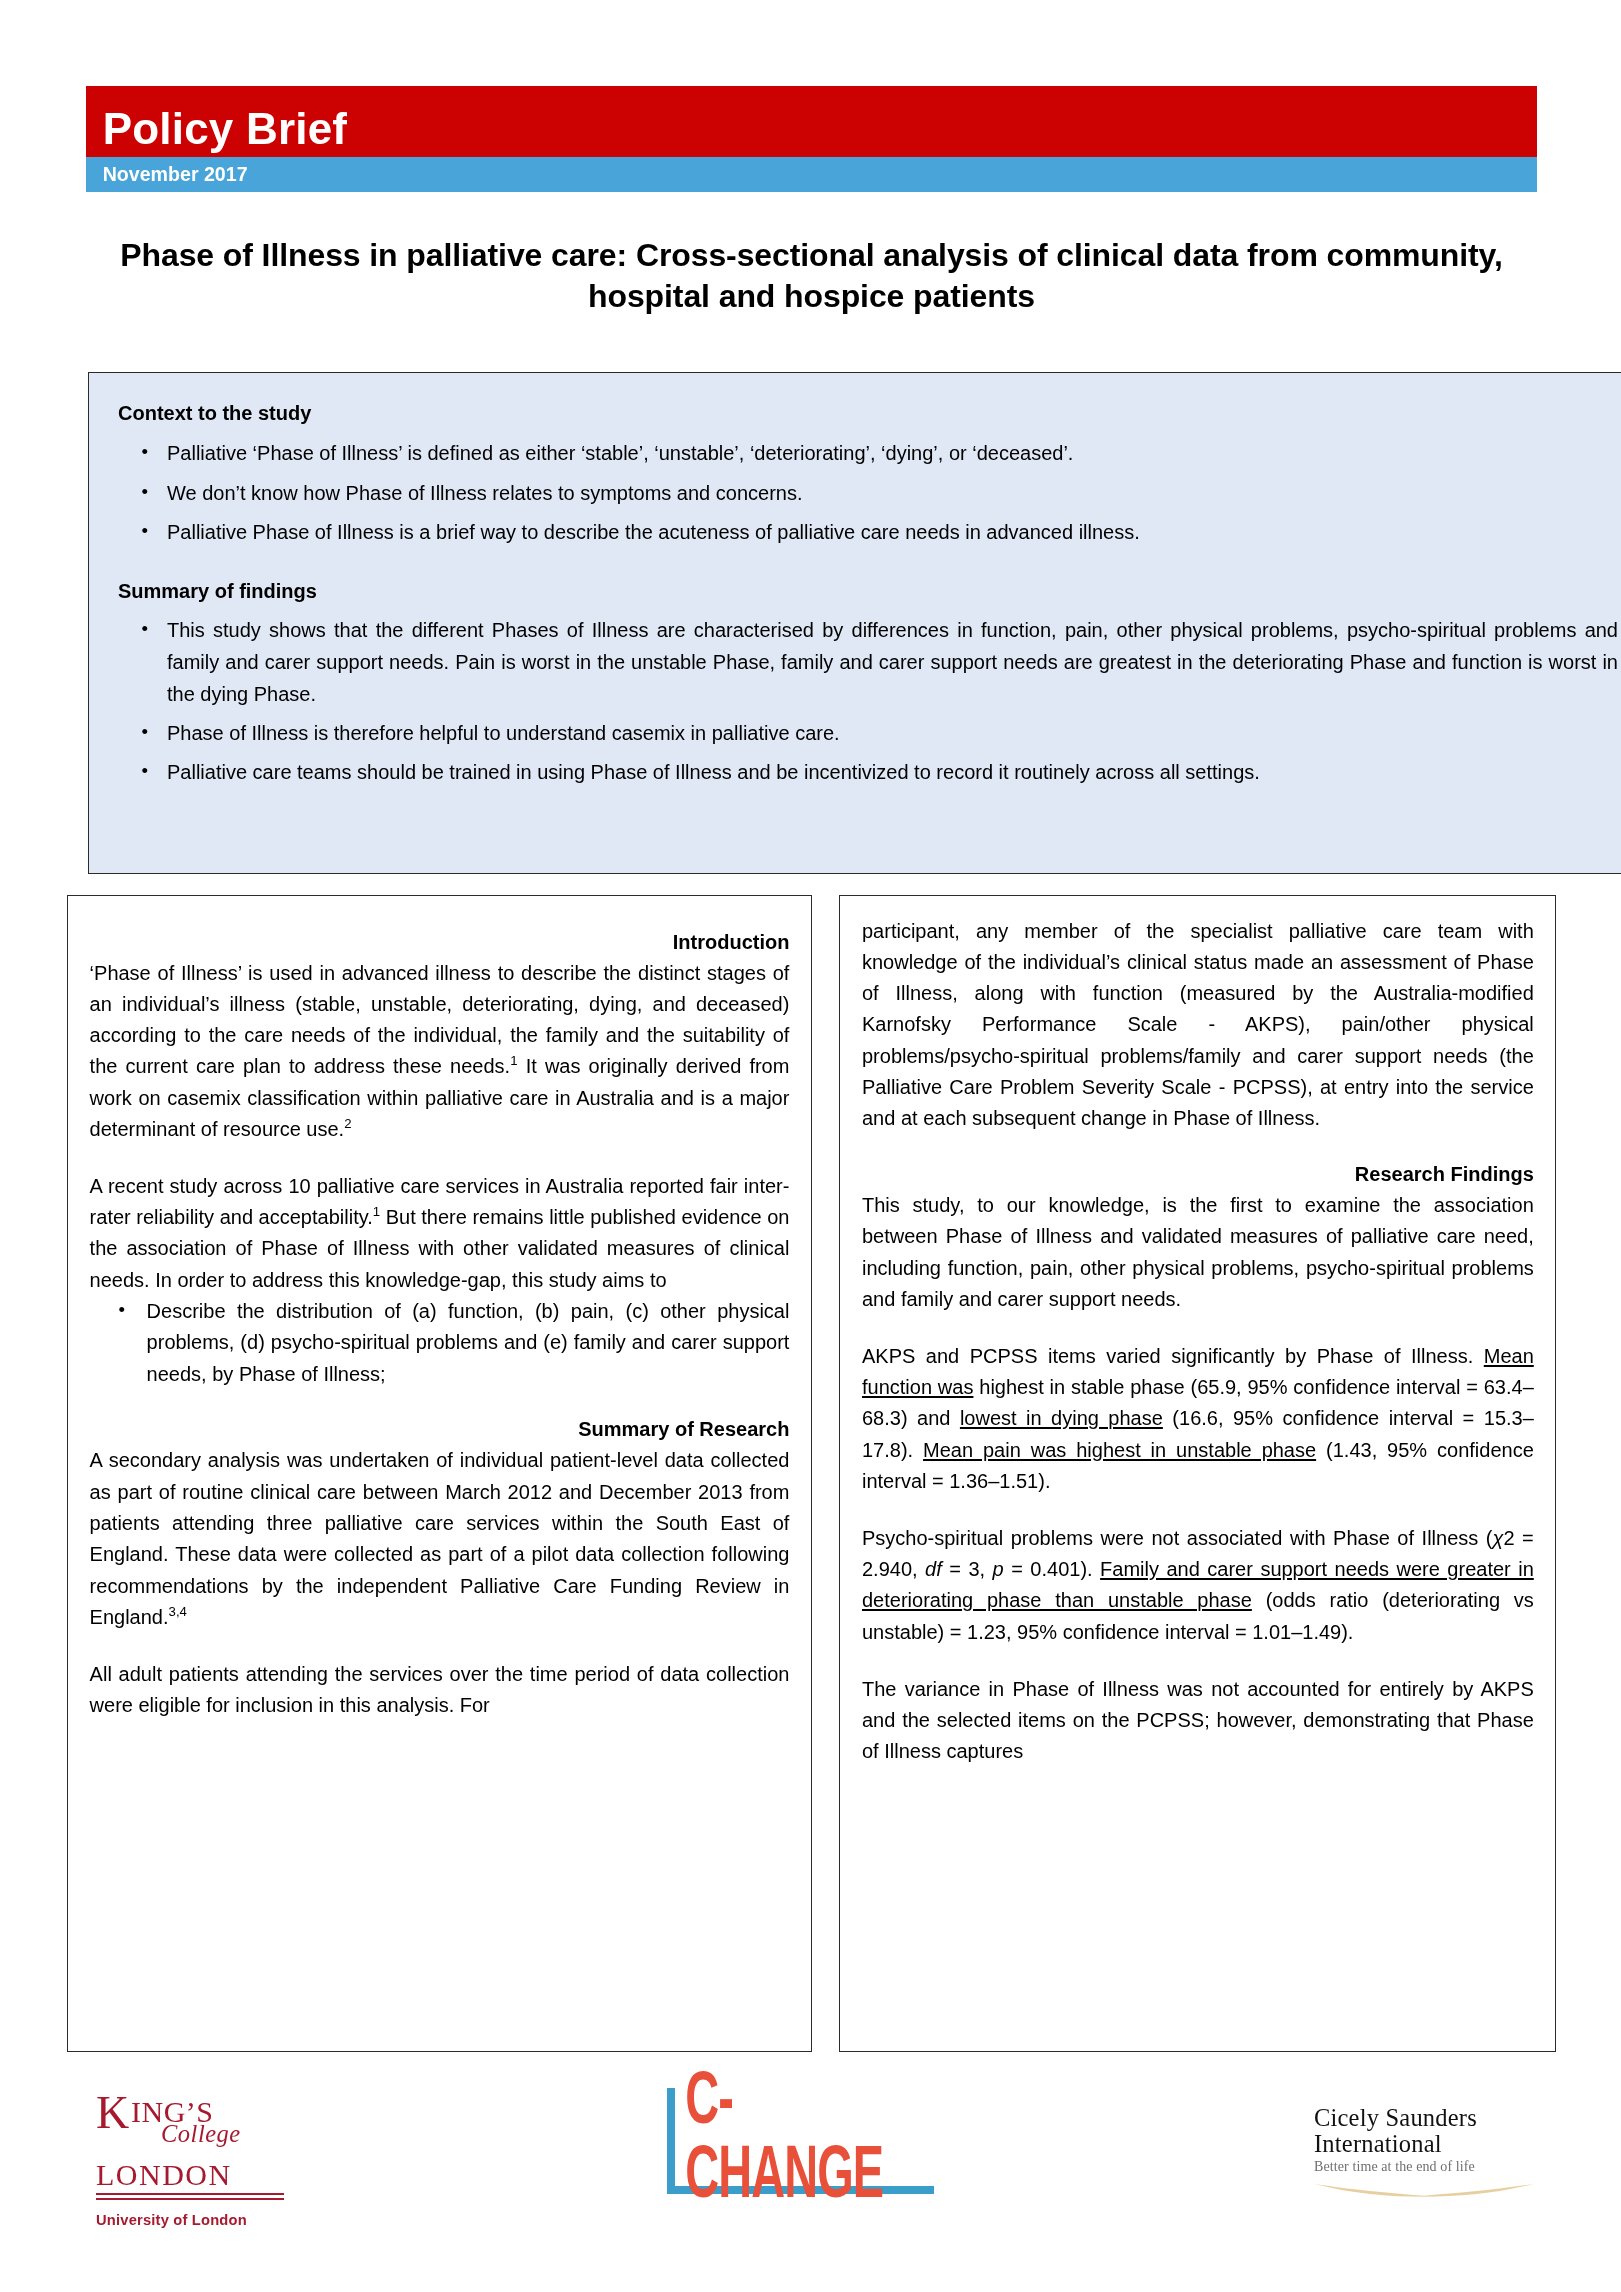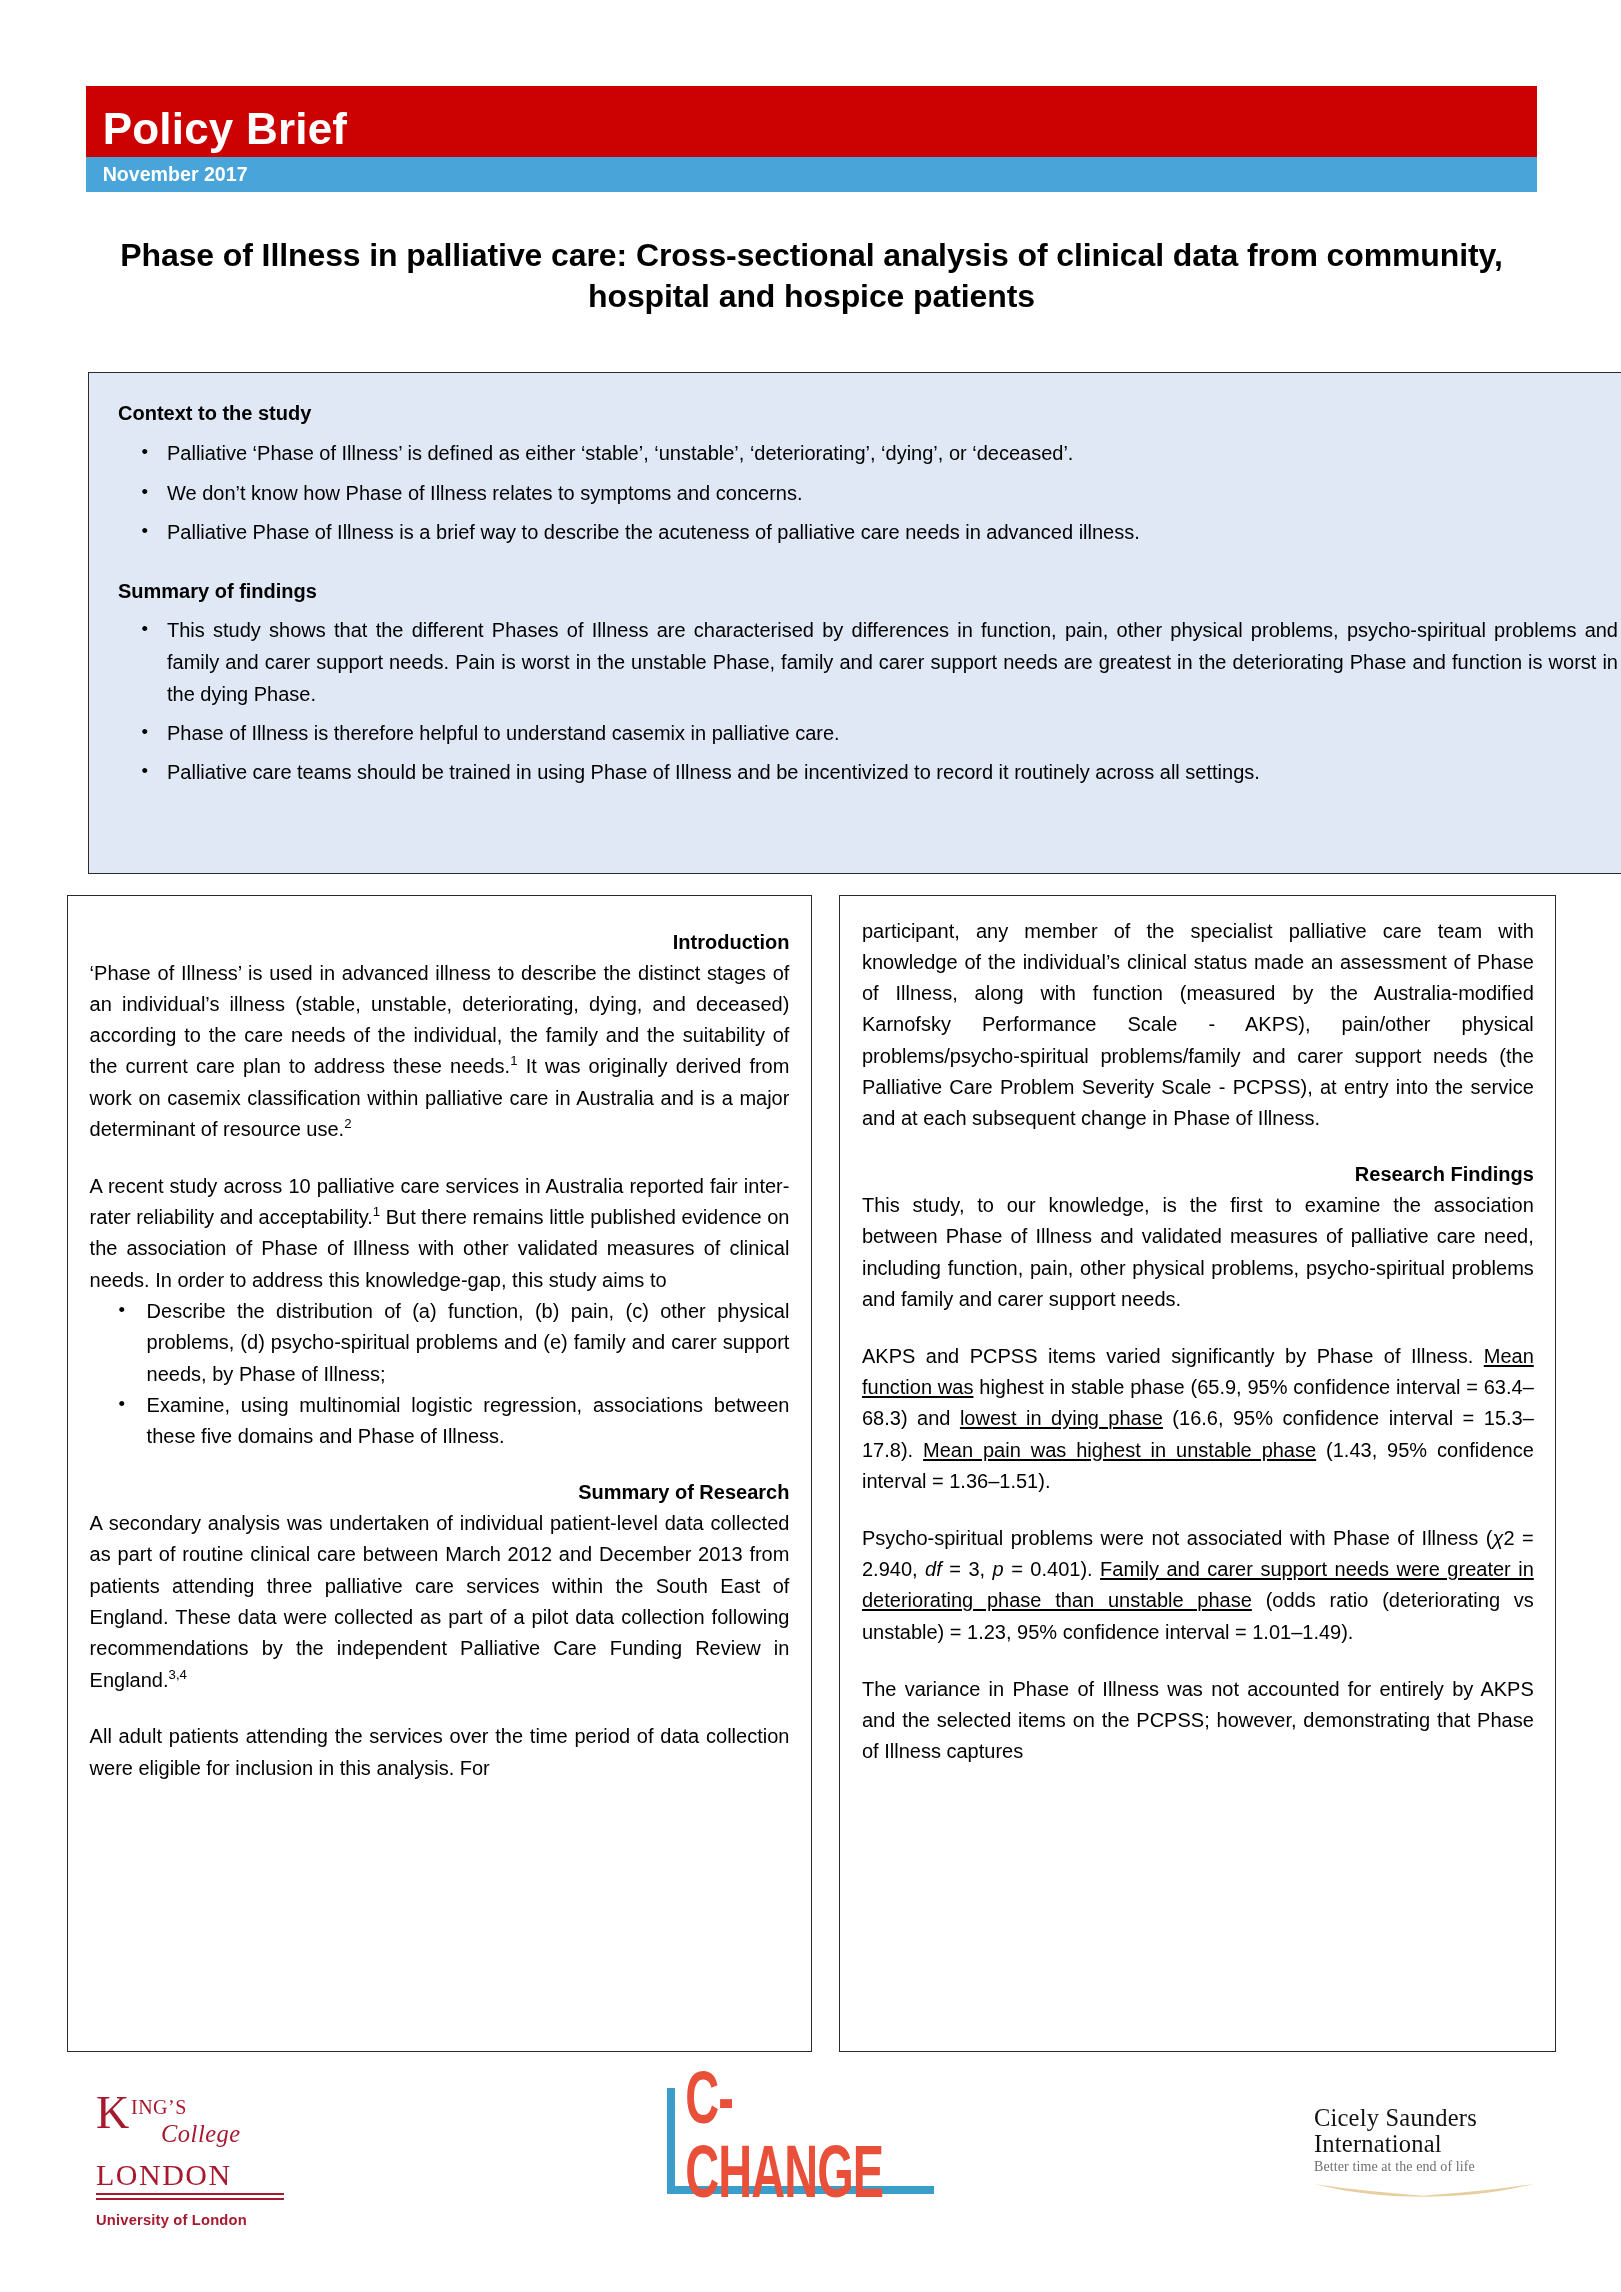--- a/index.html
+++ b/index.html
@@ -194,21 +194,21 @@
     font-size: 46px;
     line-height: 1;
     position: absolute;
     left: 0;
     top: -5.9px;
   }
   .kcl-ings {
     position: absolute;
     left: 35px;
     top: 2px;
-    font-size: 20px;
+    font-size: 30px;
     letter-spacing: 0.5px;
   }
   .kcl-college {
     position: absolute;
     left: 65px;
     top: 26.5px;
     font-size: 24.5px;
     font-style: italic;
   }
   .kcl-london {
@@ -316,21 +316,20 @@
   </div>
 
   <div class="body-cols">
 
     <div class="col col-left">
       <div class="sec-heading">Introduction</div>
       <p class="body-par"><span>‘Phase of Illness’ is used in advanced illness to describe the distinct stages of an individual’s illness (stable, unstable, deteriorating, dying, and deceased) according to the care needs of the individual, the family and the suitability of the current care plan to address these needs.</span><sup>1</sup><span> It was originally derived from work on casemix classification within palliative care in Australia and is a major determinant of resource use.</span><sup>2</sup></p>
       <p class="body-par gap"><span>A recent study across 10 palliative care services in Australia reported fair inter-rater reliability and acceptability.</span><sup>1</sup><span> But there remains little published evidence on the association of Phase of Illness with other validated measures of clinical needs. In order to address this knowledge-gap, this study aims to</span></p>
       <ul class="sub-bullets">
         <li>Describe the distribution of (a) function, (b) pain, (c) other physical problems, (d) psycho-spiritual problems and (e) family and carer support needs, by Phase of Illness;</li>
-        <li>Examine, using multinomial logistic regression, associations between these five domains and Phase of Illness.</li>
       </ul>
       <div class="sec-heading" style="margin-top:25.5px;">Summary of Research</div>
       <p class="body-par"><span>A secondary analysis was undertaken of individual patient-level data collected as part of routine clinical care between March 2012 and December 2013 from patients attending three palliative care services within the South East of England. These data were collected as part of a pilot data collection following recommendations by the independent Palliative Care Funding Review in England.</span><sup>3,4</sup></p>
       <p class="body-par gap">All adult patients attending the services over the time period of data collection were eligible for inclusion in this analysis. For</p>
     </div>
 
     <div class="col col-right">
       <p class="body-par">participant, any member of the specialist palliative care team with knowledge of the individual’s clinical status made an assessment of Phase of Illness, along with function (measured by the Australia-modified Karnofsky Performance Scale - AKPS), pain/other physical problems/psycho-spiritual problems/family and carer support needs (the Palliative Care Problem Severity Scale - PCPSS), at entry into the service and at each subsequent change in Phase of Illness.</p>
       <div class="sec-heading" style="margin-top:25.5px;">Research Findings</div>
       <p class="body-par">This study, to our knowledge, is the first to examine the association between Phase of Illness and validated measures of palliative care need, including function, pain, other physical problems, psycho-spiritual problems and family and carer support needs.</p>

